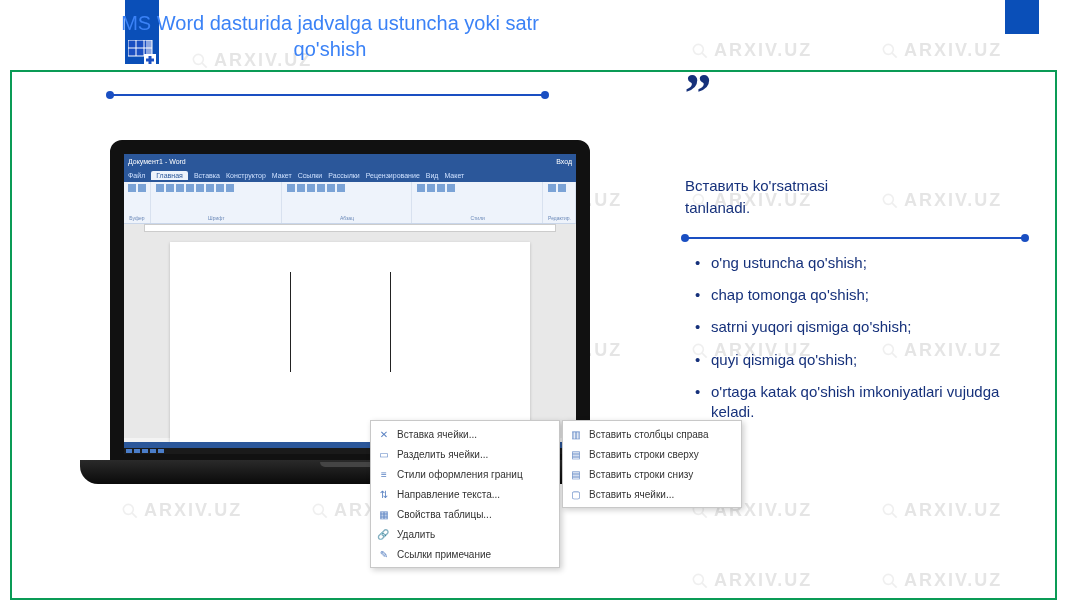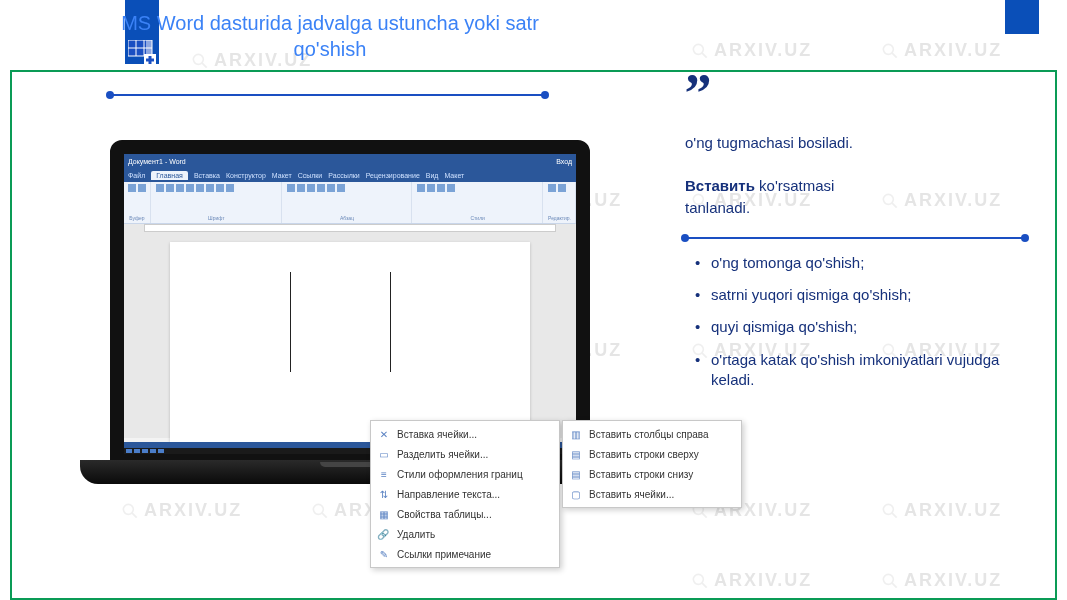--- a/index.html
+++ b/index.html
@@ -100,21 +100,21 @@
     width: 34px;
     height: 34px;
     background: #0a4fb8;
   }
   .intro-text {
     margin-top: 70px;
     color: #16317b;
     font-size: 15px;
     line-height: 1.45;
   }
-  .intro-text .bold { font-weight: bold; }
+  .intro-text .bold { font-weight: normal; }
   .mid-rule {
     position: relative;
     margin: 18px 0 14px 0;
     height: 2px;
     background: #1a4fc2;
     width: 340px;
   }
   .mid-rule .dot {
     position: absolute;
     width: 8px;
@@ -608,28 +608,29 @@
       <span class="ic">▢</span>
       <span>Вставить ячейки...</span>
     </div>
 </div>
 
 <div class="right-panel">
   <div class="top-right-bar"></div>
   <div class="quote-mark">„</div>
   <div class="intro-text">
     <br>
-    <span>o'ng tugmachasi bosiladi.</span><br>
+    <br>
     <br>
     <span class="bold">Вставить</span><span> ko'rsatmasi</span><br>
     <span>tanlanadi.</span>
   </div>
   <div class="mid-rule">
     <div class="dot" style="left:-4px"></div>
     <div class="dot" style="right:-4px"></div>
   </div>
   <ul class="bullets">
-    <li>o'ng tomonga qo'shish;</li>
+    <li>o'ng ustuncha qo'shish;</li>
+    <li>chap tomonga qo'shish;</li>
     <li>satrni yuqori qismiga qo'shish;</li>
     <li>quyi qismiga qo'shish;</li>
     <li>o'rtaga katak qo'shish imkoniyatlari vujudga keladi.</li>
   </ul>
 </div>
 
 </body></html>

